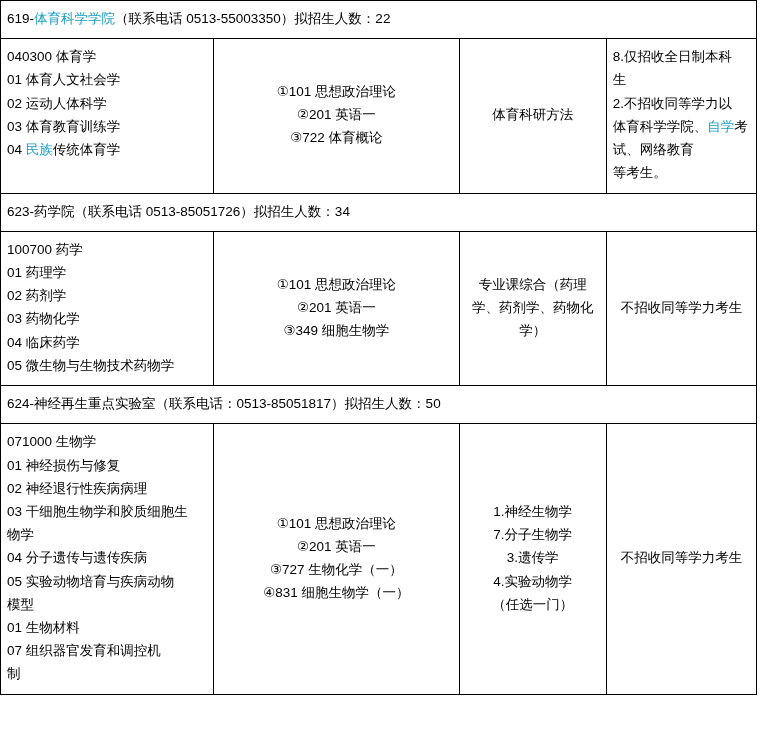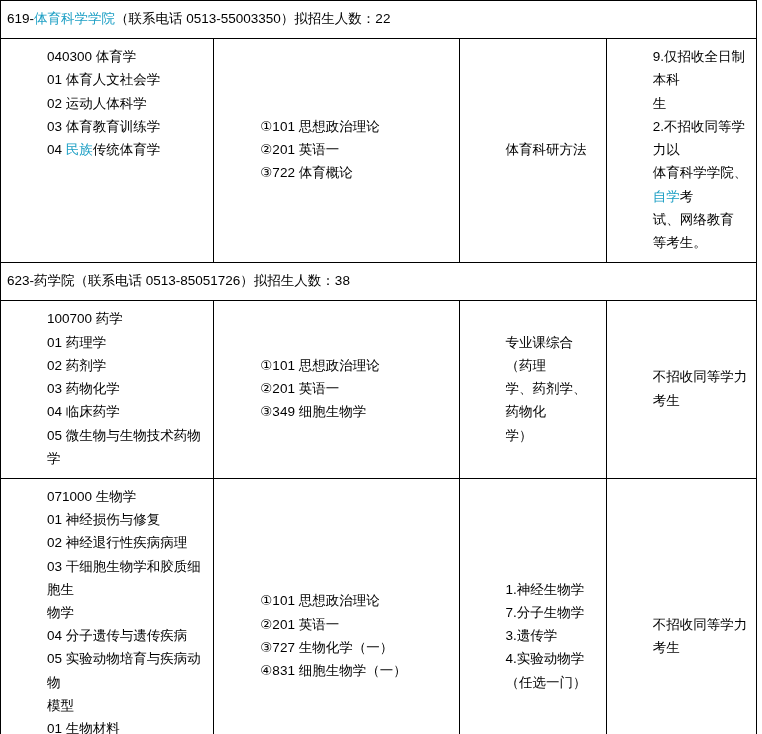--- a/index.html
+++ b/index.html
@@ -41,24 +41,24 @@
   }
   .col-a { width: 213px; }
   .col-b { width: 245px; }
   .col-c { width: 147px; }
   .col-d { width: 150px; }
   .link {
     color: #1a9ec4;
   }
   .cell-line {
     display: block;
-    margin-left: 40px;
   }
   .mid {
     vertical-align: middle !important;
+    text-align: center;
   }
 </style>
 </head>
 <body>
 
 <div class="page">
   <table class="grid">
     <colgroup>
       <col class="col-a">
       <col class="col-b">
@@ -82,32 +82,32 @@
         </td>
         <td class="col-b mid">
           <span class="cell-line">①101 思想政治理论</span>
           <span class="cell-line">②201 英语一</span>
           <span class="cell-line">③722 体育概论</span>
         </td>
         <td class="col-c mid">
           <span class="cell-line">体育科研方法</span>
         </td>
         <td class="col-d">
-          <span class="cell-line">9.仅招收全日制本科</span>
+          <span class="cell-line">8.仅招收全日制本科</span>
           <span class="cell-line">生</span>
           <span class="cell-line">2.不招收同等学力以</span>
           <span class="cell-line"><span>体育科学学院、</span><span class="link">自学</span><span>考</span></span>
           <span class="cell-line">试、网络教育</span>
           <span class="cell-line">等考生。</span>
         </td>
       </tr>
 
       <tr>
         <td class="section" colspan="4">
-          <span>623-药学院</span><span>（联系电话 0513-85051726）拟招生人数：38</span>
+          <span>623-药学院</span><span>（联系电话 0513-85051726）拟招生人数：34</span>
         </td>
       </tr>
       <tr>
         <td class="col-a">
           <span class="cell-line">100700 药学</span>
           <span class="cell-line">01 药理学</span>
           <span class="cell-line">02 药剂学</span>
           <span class="cell-line">03 药物化学</span>
           <span class="cell-line">04 临床药学</span>
           <span class="cell-line">05 微生物与生物技术药物学</span>
@@ -120,20 +120,25 @@
         <td class="col-c mid">
           <span class="cell-line">专业课综合（药理</span>
           <span class="cell-line">学、药剂学、药物化</span>
           <span class="cell-line">学）</span>
         </td>
         <td class="col-d mid">
           <span class="cell-line">不招收同等学力考生</span>
         </td>
       </tr>
 
+      <tr>
+        <td class="section" colspan="4">
+          <span>624-神经再生重点实验室</span><span>（联系电话：0513-85051817）拟招生人数：50</span>
+        </td>
+      </tr>
       <tr>
         <td class="col-a">
           <span class="cell-line">071000 生物学</span>
           <span class="cell-line">01 神经损伤与修复</span>
           <span class="cell-line">02 神经退行性疾病病理</span>
           <span class="cell-line">03 干细胞生物学和胶质细胞生</span>
           <span class="cell-line">物学</span>
           <span class="cell-line">04 分子遗传与遗传疾病</span>
           <span class="cell-line">05  实验动物培育与疾病动物</span>
           <span class="cell-line">模型</span>

